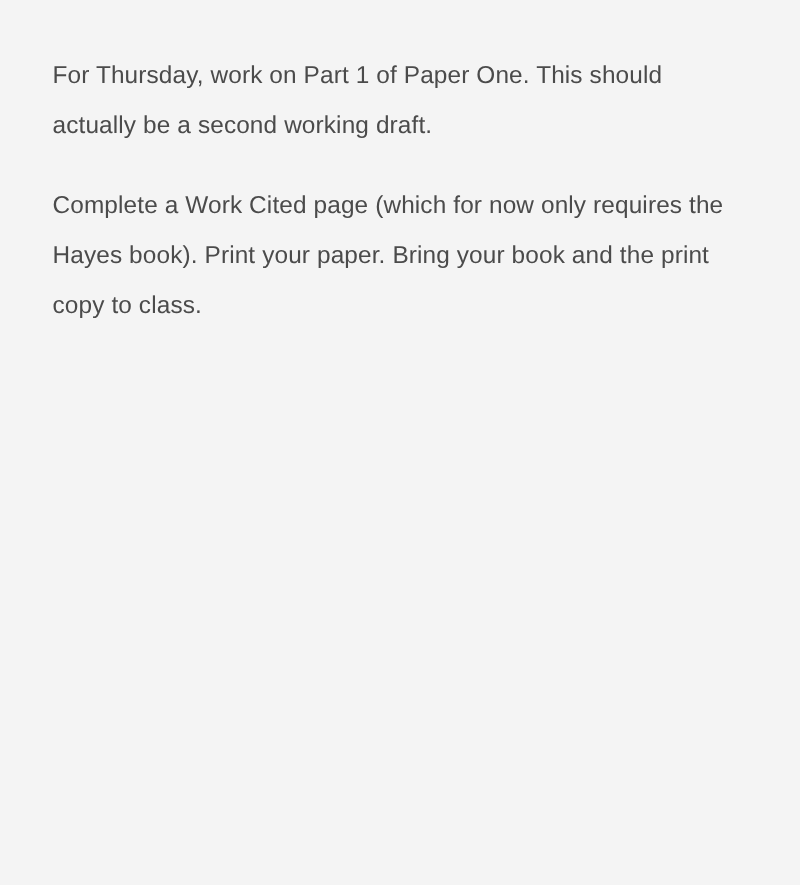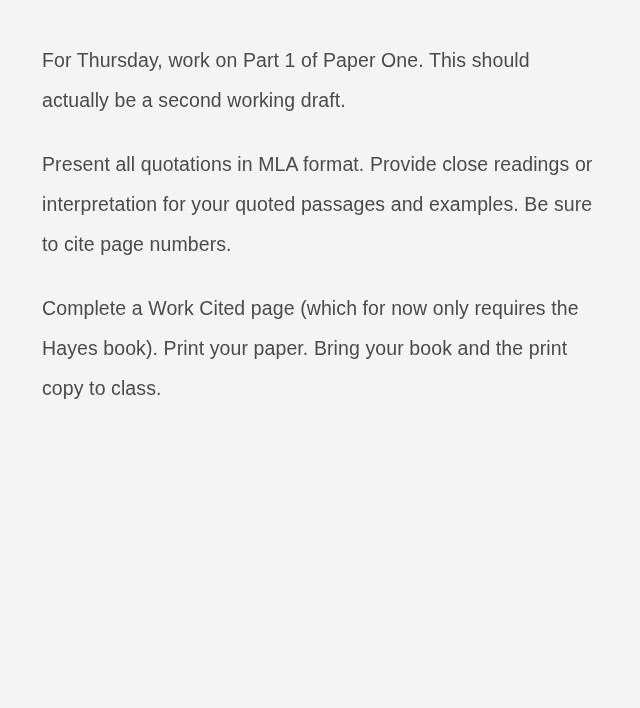--- a/index.html
+++ b/index.html
@@ -31,15 +31,14 @@
   }
   .para:last-child {
     margin-bottom: 0;
   }
 </style>
 </head>
 <body>
 
 <div class="page">
   <p class="para">For Thursday, work on Part 1 of Paper One. This should actually be a second working draft.</p>
-  <p class="para">Present all quotations in MLA format. Provide close readings or interpretation for your quoted passages and examples. Be sure to cite page numbers.</p>
   <p class="para">Complete a Work Cited page (which for now only requires the Hayes book).  Print your paper. Bring your book and the print copy to class.</p>
 </div>
 
 </body></html>

